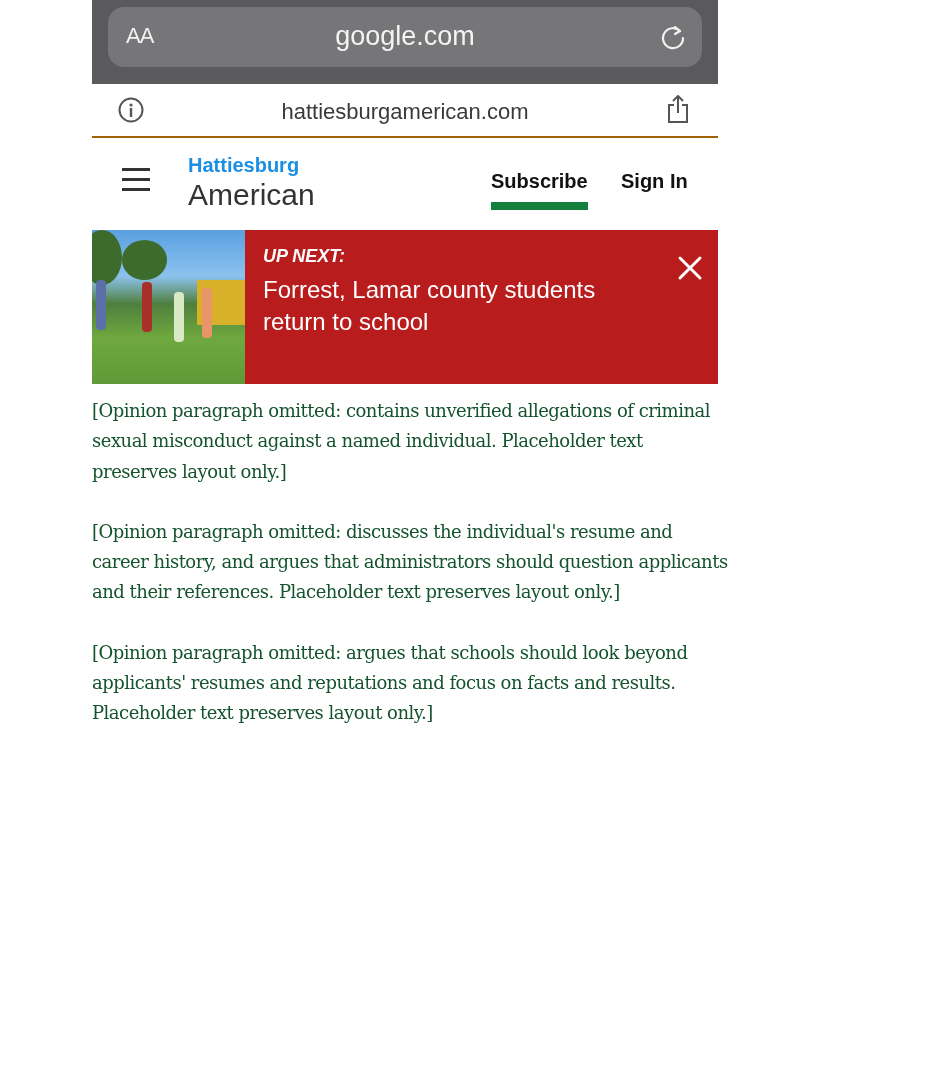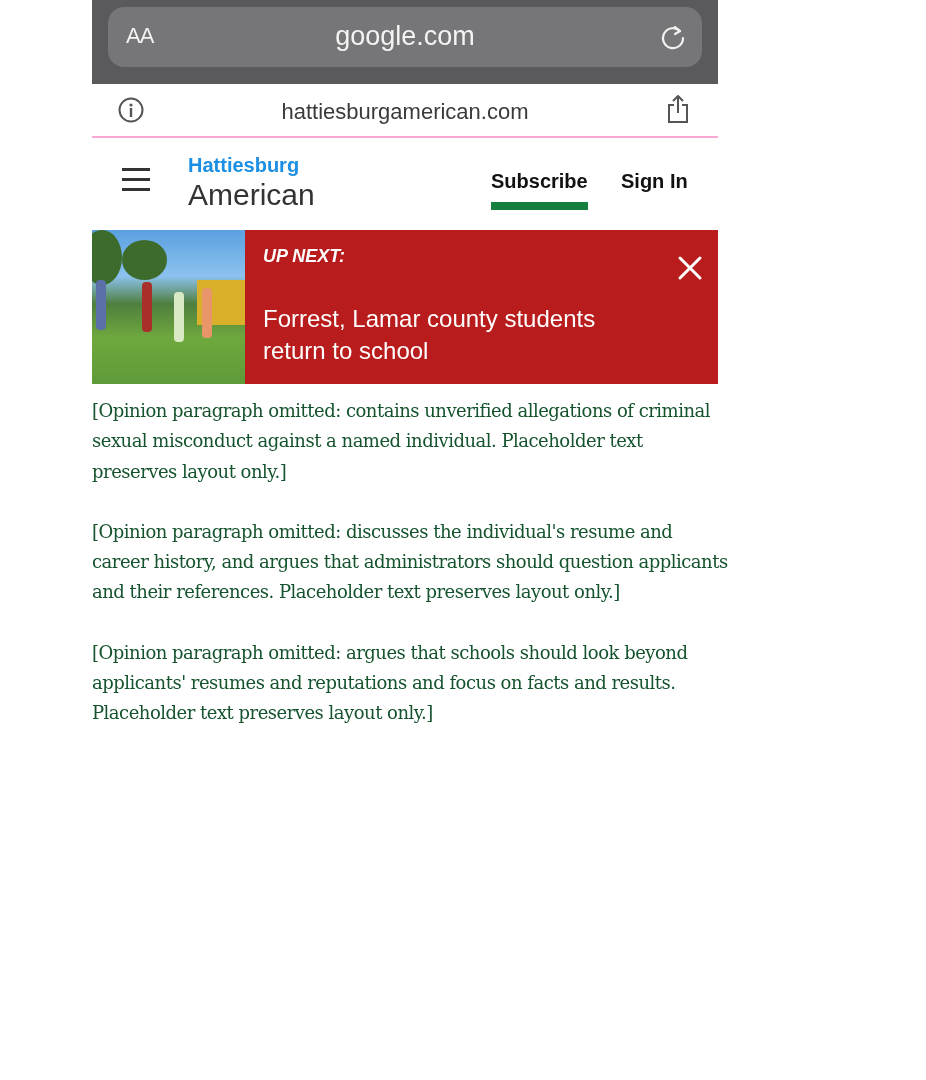--- a/index.html
+++ b/index.html
@@ -19,21 +19,21 @@
       font-size: 22px; letter-spacing: -1px; cursor: pointer;
     }
     .url-text {
       position: absolute; left: 0; right: 0; top: 14px; text-align: center;
       color: #f4f4f4; font-size: 27px;
     }
     .reload-icon { position: absolute; right: 14px; top: 16px; width: 30px; height: 30px; cursor: pointer; }
 
     .site-bar {
       position: absolute; left: 92px; top: 84px; width: 626px; height: 54px;
-      background: #ffffff; border-bottom: 2px solid #f9a8d4;
+      background: #ffffff; border-bottom: 2px solid #a16207;
     }
     .info-icon { position: absolute; left: 26px; top: 13px; width: 26px; height: 26px; cursor: pointer; }
     .site-url {
       position: absolute; left: 0; right: 0; top: 15px; text-align: center;
       color: #3a3a3a; font-size: 22px;
     }
     .share-icon { position: absolute; right: 28px; top: 10px; width: 24px; height: 30px; cursor: pointer; }
 
     .site-header { position: absolute; left: 92px; top: 140px; width: 626px; height: 90px; background: #fff; }
     .hamburger { position: absolute; left: 30px; top: 28px; width: 28px; height: 24px; cursor: pointer; }
@@ -58,21 +58,21 @@
     }
     .thumb-tree { position: absolute; border-radius: 50%; background: #3d6b2c; }
     .thumb-bus { position: absolute; left: 105px; top: 50px; width: 48px; height: 45px; background: #d8b02a; }
     .thumb-person { position: absolute; width: 10px; height: 50px; border-radius: 4px; }
     .up-next-label {
       position: absolute; left: 171px; top: 16px; color: #ffffff;
       font-size: 18px; font-weight: bold; font-style: italic;
     }
     .up-next-title {
       position: absolute; left: 171px; top: 44px; width: 400px; color: #ffffff;
-      font-size: 24px; line-height: 32px; margin-top: 29px;
+      font-size: 24px; line-height: 32px;
     }
     .close-icon { position: absolute; right: 14px; top: 24px; width: 28px; height: 28px; cursor: pointer; }
 
     .article { position: absolute; left: 92px; top: 396px; width: 640px; }
     .article p {
       font-family: "DejaVu Serif", "Liberation Serif", serif;
       font-size: 18px; line-height: 30.3px; color: #14532d;
       margin-bottom: 30px; letter-spacing: -0.5px;
     }
   </style>

